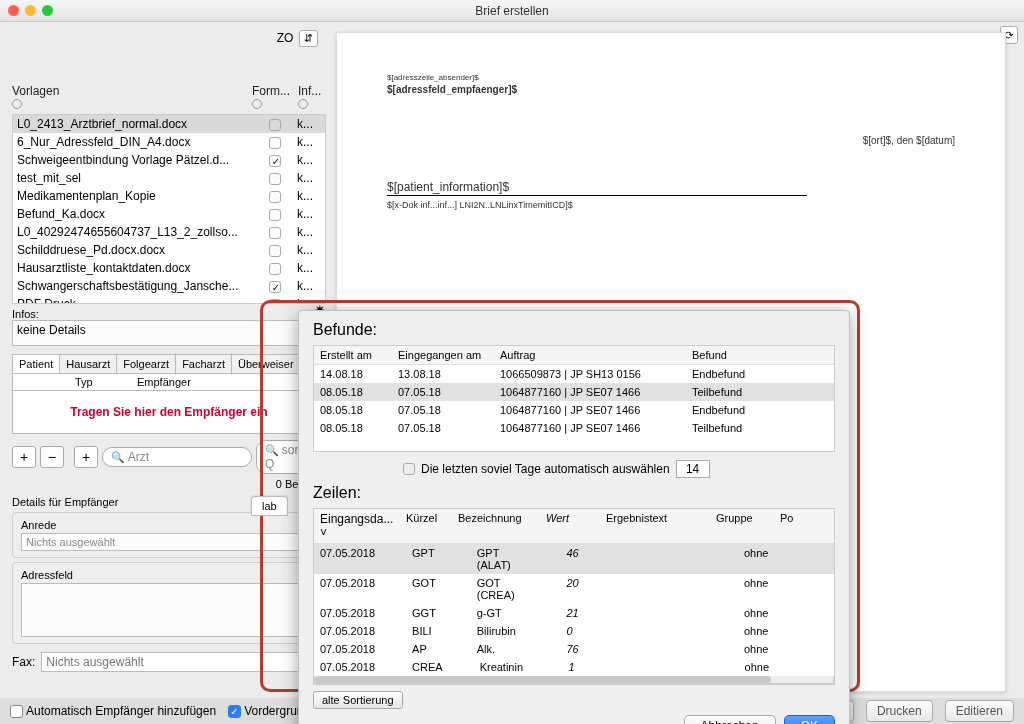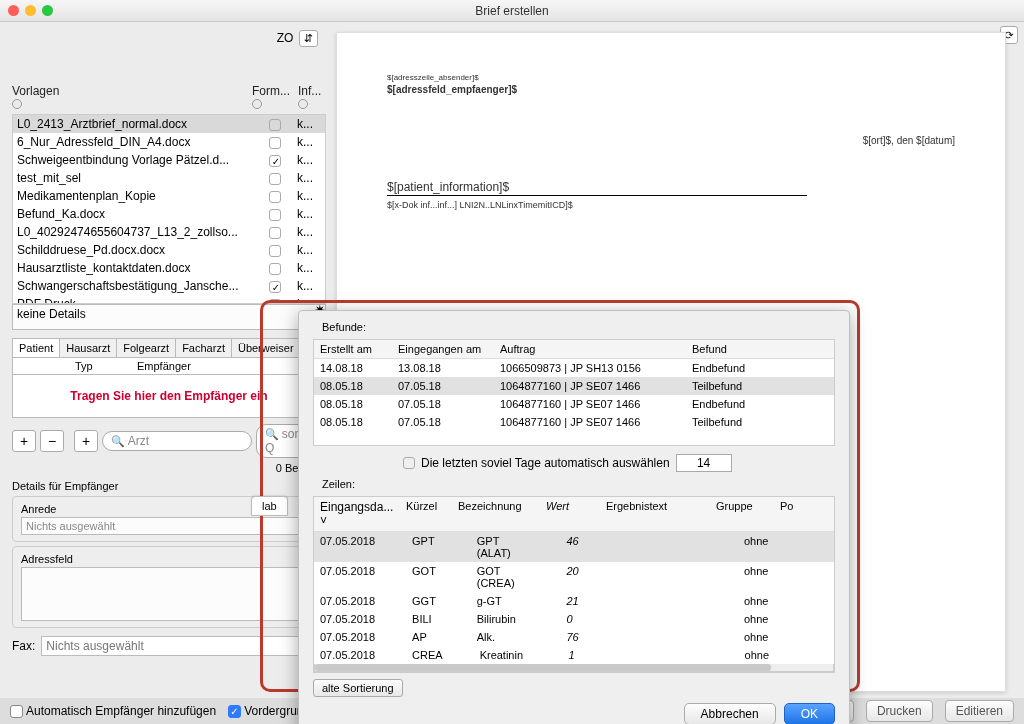--- a/index.html
+++ b/index.html
@@ -73,29 +73,29 @@
 .bottom .chk2 { width:13px; height:13px; border:1px solid #888; background:#fff; display:inline-block; vertical-align:middle; margin-right:3px; border-radius:3px;}
 .bottom .chk2.on { background:#2f7bff; border-color:#2f7bff;}
 .bottom .chk2.on::after { content:"✓"; color:#fff; font-size:10px; position:relative; left:1px; top:-2px;}
 .bottom .spacer { flex:1;}
 .bottom .bb { padding:3px 10px; background:linear-gradient(#fdfdfd,#e7e7e7); border:1px solid #aaa; border-radius:4px; color:#555;}
 .bottom .drop { width:12px; height:12px; display:inline-block;}
 
 
 .overlay-border { position:absolute; left:260px; top:300px; width:600px; height:392px; border:3px solid #b83b2d; border-radius:10px; pointer-events:none;}
 .dialog { position:absolute; left:298px; top:310px; width:552px; background:#efefef; border:1px solid #bfbfbf; border-radius:4px; box-shadow:0 4px 18px rgba(0,0,0,.35); padding:10px 14px 10px 14px;}
-.dialog h4 { font-size:11px; font-weight:normal; margin-bottom:6px;margin-left:9px;}
+.dialog h4 { font-size:16px; font-weight:normal; margin-bottom:6px;}
 .dlg-table { background:#fff; border:1px solid #ccc;}
 .dlg-head { display:flex; background:#f5f5f5; border-bottom:1px solid #ddd;}
 .dlg-head div, .dlg-row div { padding:3px 6px; font-size:11px;}
 .dlg-row { display:flex;}
 .dlg-row.sel { background:#e1e1e1;}
 .bh1{width:78px;} .bh2{width:102px;} .bh3{width:192px;} .bh4{flex:1;}
 .auto-row { display:flex; align-items:center; gap:6px; margin:8px 0 6px 90px; font-size:11px;}
-.auto-row input[type="text"]{ width:56px; border:1px solid #aaa; padding:1px 3px; text-align:center;}
+.auto-row input[type="text"]{ width:34px; border:1px solid #aaa; padding:1px 3px; text-align:center;}
 .zh { display:flex; background:#f5f5f5; border-bottom:1px solid #ddd;}
 .zh div, .zr div { padding:3px 6px; font-size:11px;}
 .z1{width:86px;} .z2{width:52px;} .z3{width:88px;} .z4{width:52px;font-style:italic;} .z5{width:110px;margin-left:8px;} .z6{width:64px;} .z7{width:28px;}
 .zr { display:flex;gap:25px;} .zr.sel{background:#e1e1e1;}
 .alt-sort { border:1px solid #aaa; background:linear-gradient(#fdfdfd,#e7e7e7); border-radius:3px; padding:2px 8px; font-size:11px; margin-top:6px;}
 .dlg-btns { display:flex; justify-content:flex-end; gap:8px; margin-top:6px;}
 .btn { padding:3px 16px; border:1px solid #aaa; border-radius:5px; background:linear-gradient(#fdfdfd,#e7e7e7); font-size:12px;}
 .btn.primary { background:linear-gradient(#5aa3ff,#1e73e8); color:#fff; border-color:#1e63c8;}
 .scrollbar { height:8px; background:#eee; border:1px solid #ccc; border-top:none; position:relative;}
 .scrollbar .thumb { position:absolute; left:0; top:0; height:100%; width:88%; background:#c9c9c9; border-radius:3px;}
@@ -184,20 +184,21 @@
           <div class="c2"><span class="chk on"></span></div>
           <div class="c3">k...</div>
         </div>
         <div class="tpl-row">
           <div class="c1">PDF Druck</div>
           <div class="c2"><span class="chk"></span></div>
           <div class="c3">k...</div>
         </div>
       </div>
 
+    <div class="infos-lbl">Infos:</div>
     <div class="infos-box">keine Details</div>
 
     <div class="tabbar" id="tabbar">
         <div class="tab active">Patient</div>
         <div class="tab">Hausarzt</div>
         <div class="tab">Folgearzt</div>
         <div class="tab">Facharzt</div>
         <div class="tab">Überweiser</div>
         <div class="tab">Kass</div>
       </div>

